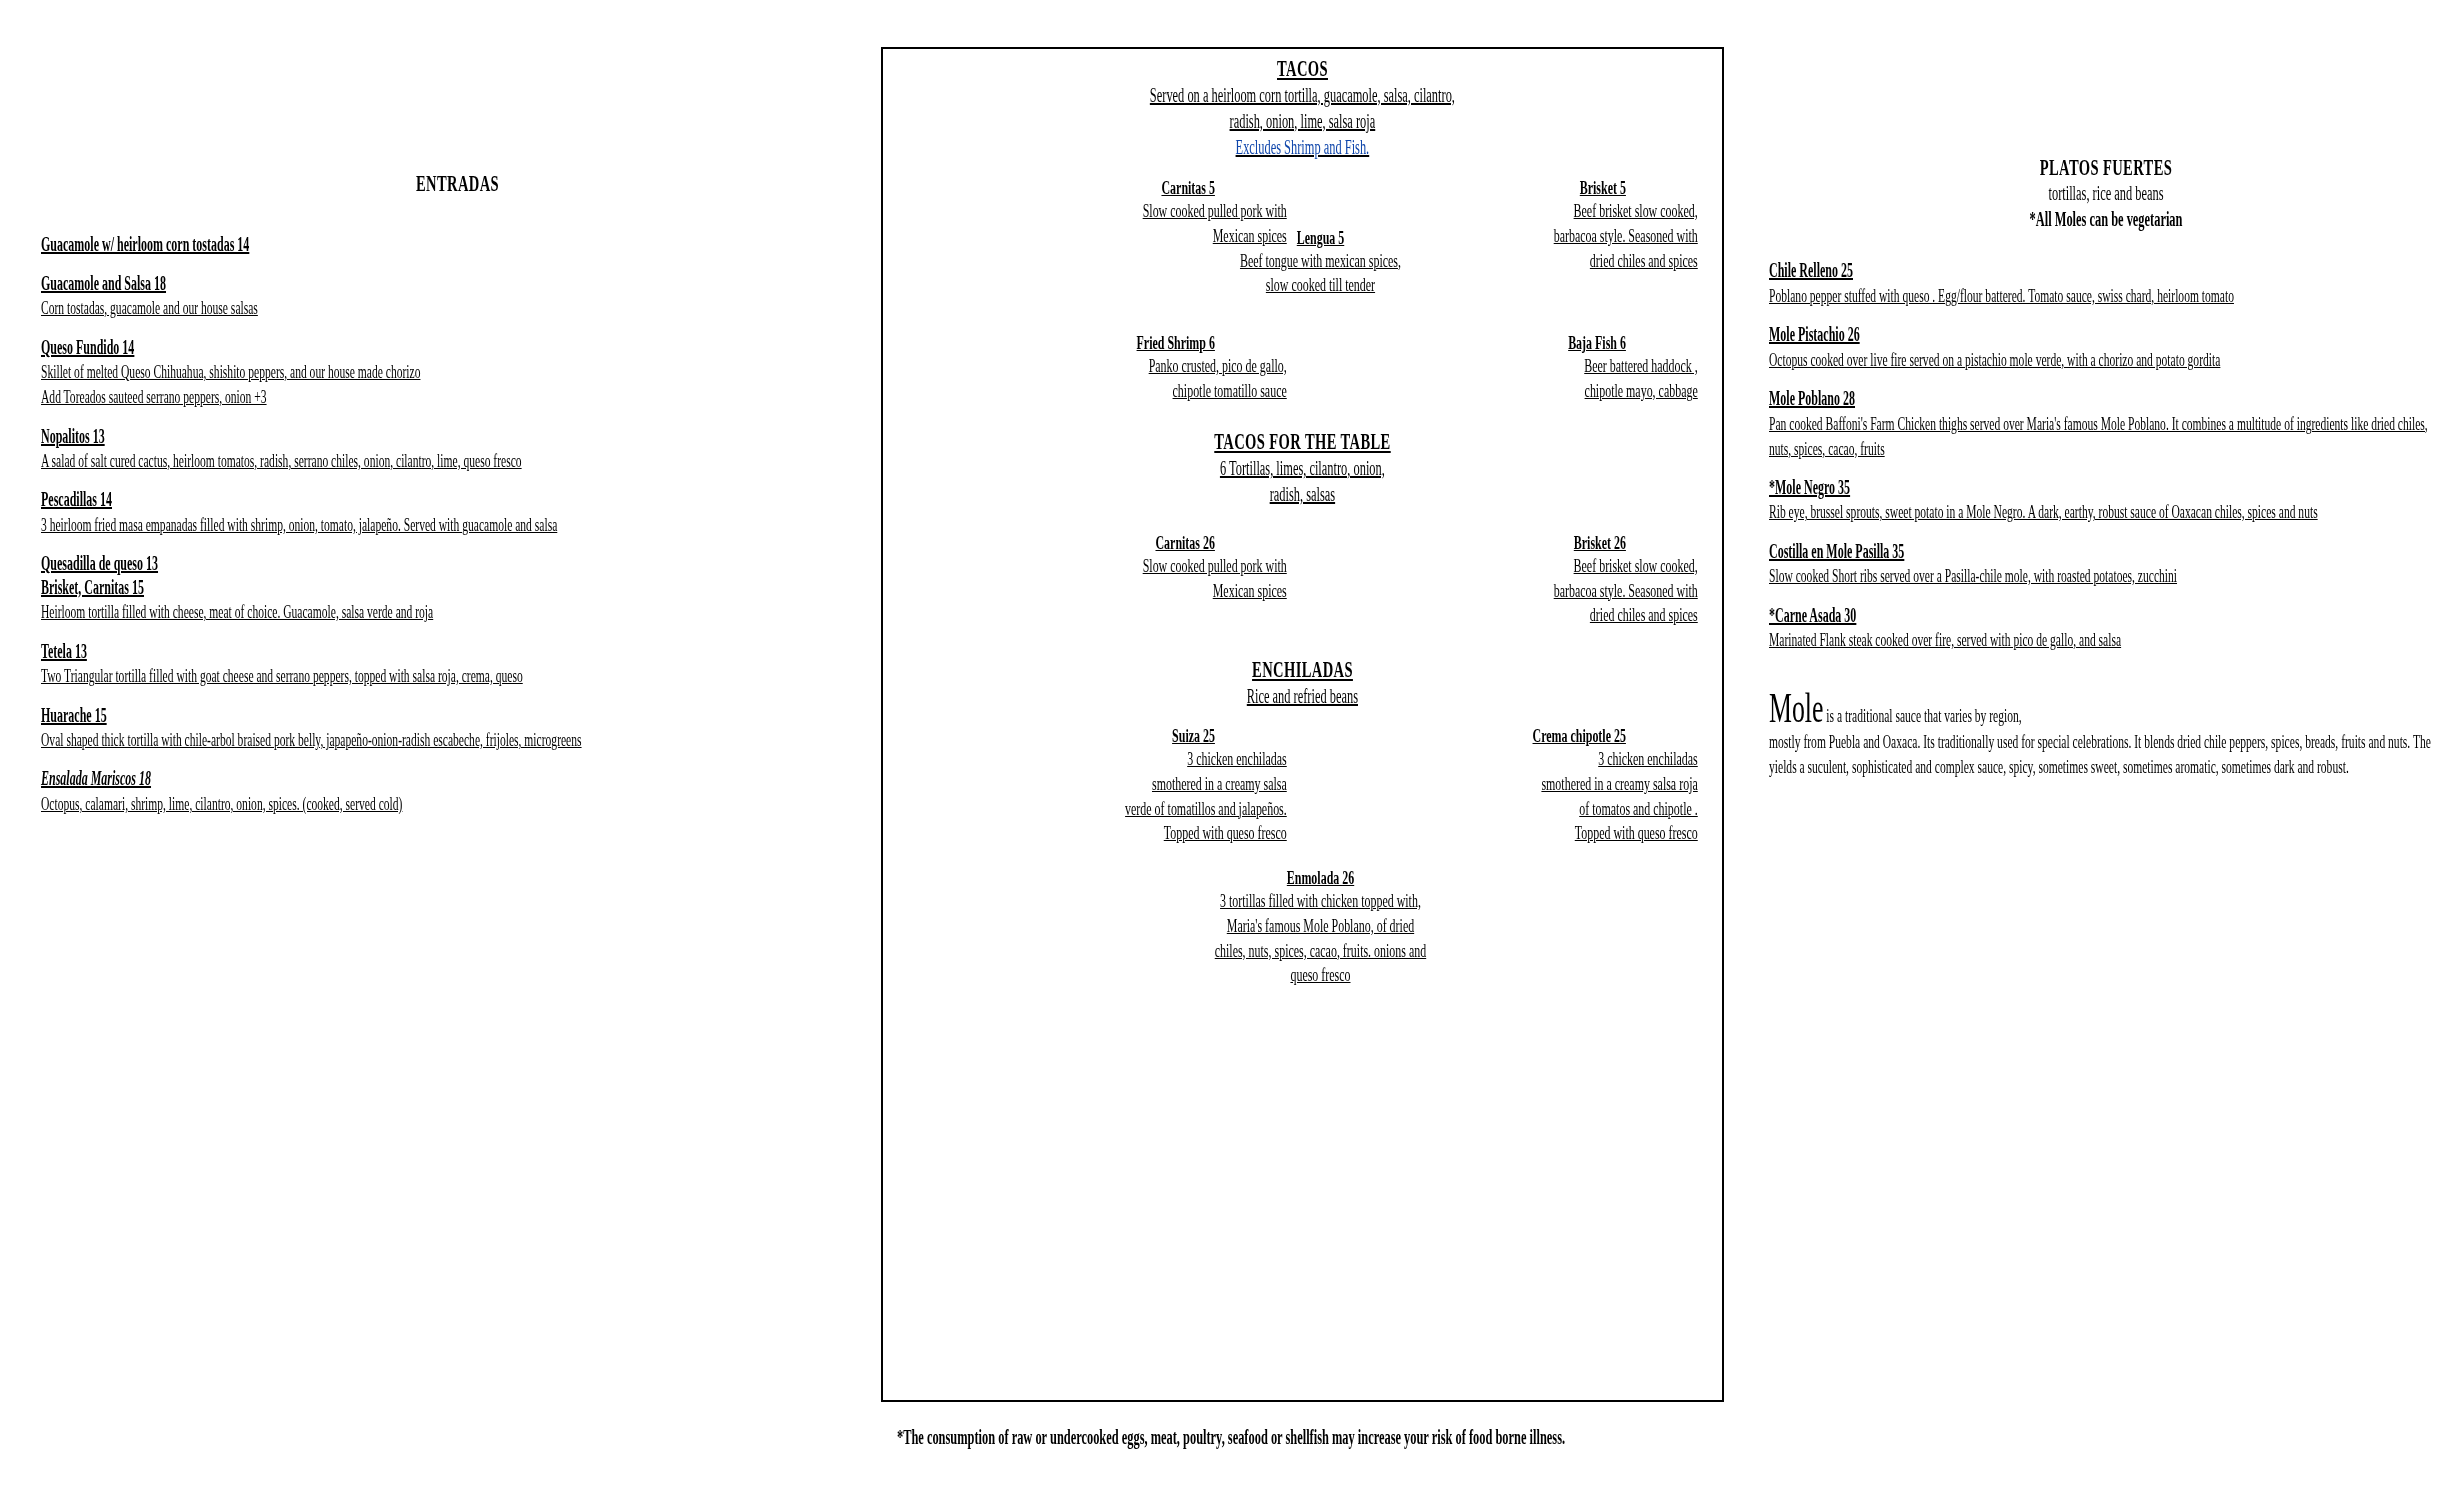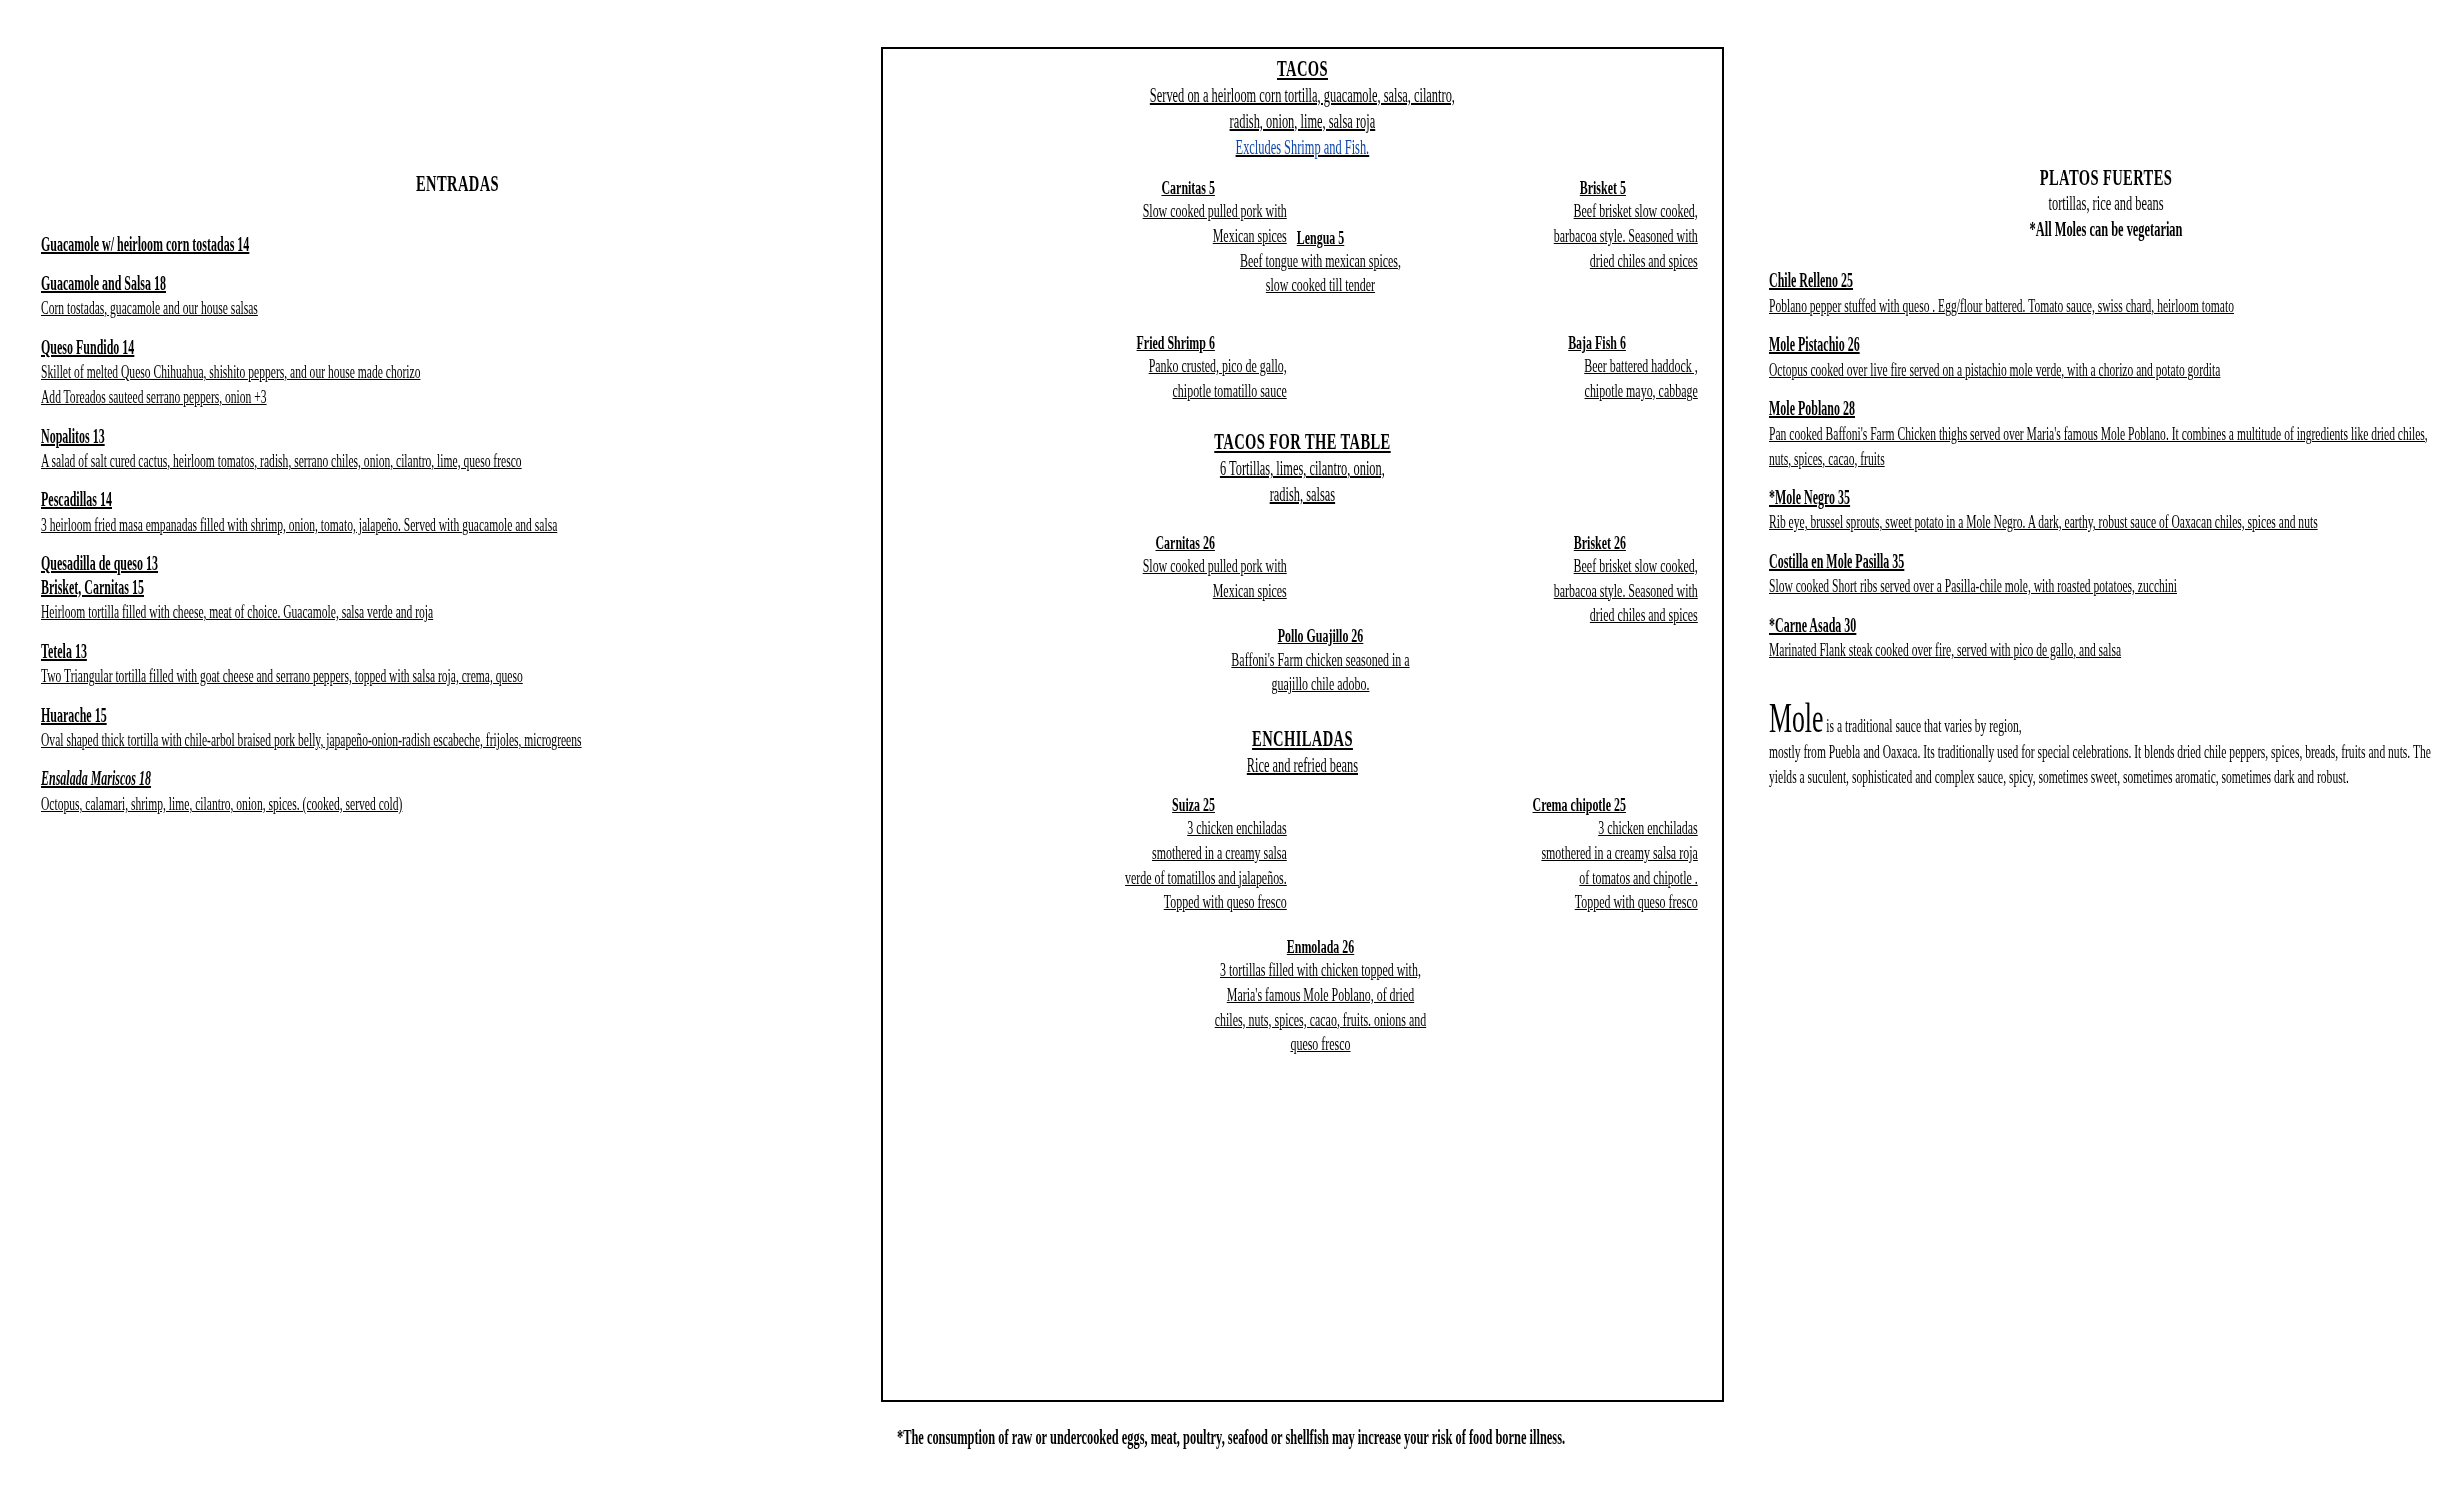--- a/index.html
+++ b/index.html
@@ -115,21 +115,21 @@
     transform-origin: center top;
     width: 161%;
     margin-left: -30.5%;
   }
   .single-col { text-align: center; padding: 0 54px; margin-left: 36px; }
 
   
   #right-column {
     position: absolute;
     left: 1769px;
-    top: 164px;
+    top: 154px;
     width: 674px;
   }
   #platos-heading-wrap { width: 100%; text-align: center; }
   .r-sub {
     text-align: center;
     font-size: 20px;
     line-height: 1.28;
     transform: scaleX(0.62);
     transform-origin: center top;
     white-space: nowrap;
@@ -291,25 +291,20 @@
         <div class="dish-desc">Mexican spices</div>
       </div>
       <div class="pair-col">
         <div class="dish-name">Brisket   26</div>
         <div class="dish-desc">Beef brisket slow cooked,</div>
         <div class="dish-desc">barbacoa style. Seasoned with</div>
         <div class="dish-desc">dried chiles and spices</div>
       </div>
     </div>
 
-    <div class="single-col" style="margin-top:-3.5px;">
-      <div class="dish-name">Pollo Guajillo    26</div>
-      <div class="dish-desc">Baffoni's Farm chicken seasoned in a</div>
-      <div class="dish-desc">guajillo chile adobo.</div>
-    </div>
 
     <div style="height:28px"></div>
 
     <div class="c-title">ENCHILADAS</div>
     <div class="c-sub">Rice and refried beans</div>
 
     <div style="height:15.2px"></div>
 
     <div class="pair-row">
       <div class="pair-col">

